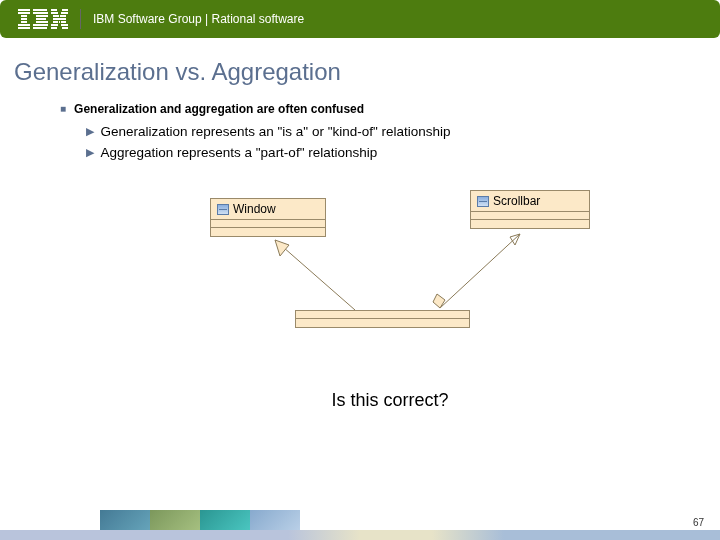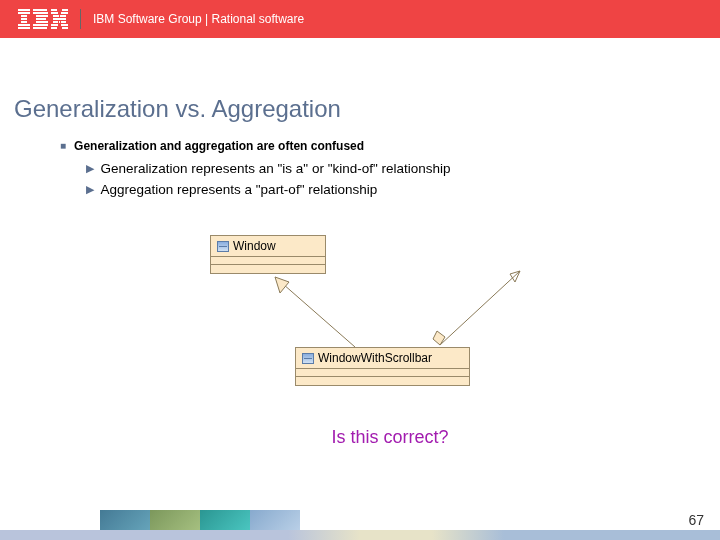--- a/index.html
+++ b/index.html
@@ -1,33 +1,33 @@
 <!DOCTYPE html>
 <html><head>
 <meta charset="utf-8">
 <style>
   * { margin: 0; padding: 0; box-sizing: border-box; }
   html, body { width: 720px; height: 540px; font-family: Arial, Helvetica, sans-serif; background: #fff; }
   .header {
-    background: #ef4444;
+    background: #4d7c0f;
     height: 38px;
     display: flex;
     align-items: center;
     padding-left: 18px;
     gap: 12px;
+    border-radius: 6px;
   }
   .ibm-logo { display: inline-flex; }
   .header-divider { width: 1px; height: 20px; background: #666; }
   .header-text { color: #fff; font-size: 12px; }
   .title {
     color: #5b6f8f;
     font-size: 24px;
     font-weight: normal;
     padding: 20px 8px 16px 14px;
-    margin-top: 37px;
   }
   .content { padding-left: 60px; }
   .bullet-row { display: flex; align-items: center; gap: 8px; margin-bottom: 8px; }
   .sq { color: #5b6f8f; font-size: 10px; line-height: 1; }
   .b1 { font-size: 12px; font-weight: bold; }
   .sub { padding-left: 26px; margin-bottom: 6px; display: flex; align-items: center; gap: 6px; }
   .tri { color: #5b6f8f; font-size: 11px; line-height: 1; }
   .b2 { font-size: 13.5px; }
   .diagram-zone {
     position: relative;
@@ -63,21 +63,21 @@
     position: absolute;
     left: 1px; right: 1px; top: 4px;
     height: 1px; background: #5b7ca8;
   }
   .box-window { left: 110px; top: 8px; width: 116px; }
   .box-scroll  { left: 370px; top: 0px; width: 120px; }
   .box-child   { left: 195px; top: 120px; width: 175px; }
   .question {
     text-align: center;
     font-size: 18px;
-    color: #a21caf;
+    color: #000000;
     margin-top: 10px;
   }
   .footer {
     position: absolute;
     left: 0; bottom: 0;
     width: 720px;
     height: 34px;
   }
   .footer-bar {
     position: absolute;
@@ -95,21 +95,21 @@
     display: flex;
   }
   .art-tile { flex: 1; opacity: .9; }
   .t1 { background: linear-gradient(135deg,#2f6b89,#5aa0b8); }
   .t2 { background: linear-gradient(135deg,#6d8c4a,#a2bf77); }
   .t3 { background: linear-gradient(135deg,#138a86,#3bc7c0); }
   .t4 { background: linear-gradient(135deg,#7aa0c8,#b9d0e8); }
   .page-num {
     position: absolute;
     right: 16px; bottom: 12px;
-    font-size: 14px; color: #333;
+    font-size: 10px; color: #333;
   }
   svg.conn { position: absolute; left: 0; top: 0; pointer-events: none; }
 </style>
 </head>
 <body>
 
 <div class="header">
   <span class="ibm-logo">
     <svg width="50" height="20" viewBox="0 0 50 20">
       <g fill="#fff">
@@ -177,26 +177,30 @@
 
     <div class="uml-box box-window">
       <div class="uml-title">
         <span class="class-icon"></span>
         <span>Window</span>
       </div>
       <div class="uml-compartment"></div>
       <div class="uml-compartment"></div>
     </div>
 
-
-    <div class="uml-box box-child">
+    <div class="uml-box box-scroll">
       <div class="uml-title">
         <span class="class-icon"></span>
-        <span>WindowWithScrollbar</span>
+        <span>Scrollbar</span>
       </div>
+      <div class="uml-compartment"></div>
+      <div class="uml-compartment"></div>
+    </div>
+
+    <div class="uml-box box-child">
       <div class="uml-compartment"></div>
       <div class="uml-compartment"></div>
     </div>
   </div>
 
   <div class="question">Is this correct?</div>
 </div>
 
 <div class="footer">
   <div class="footer-art">

